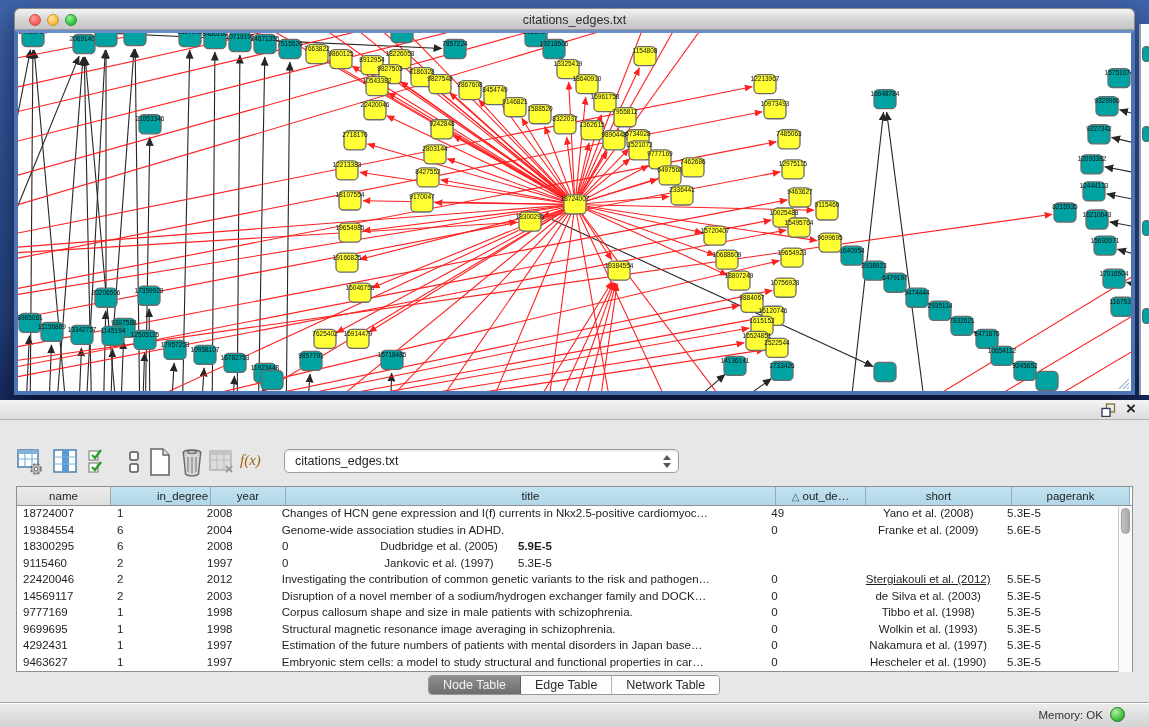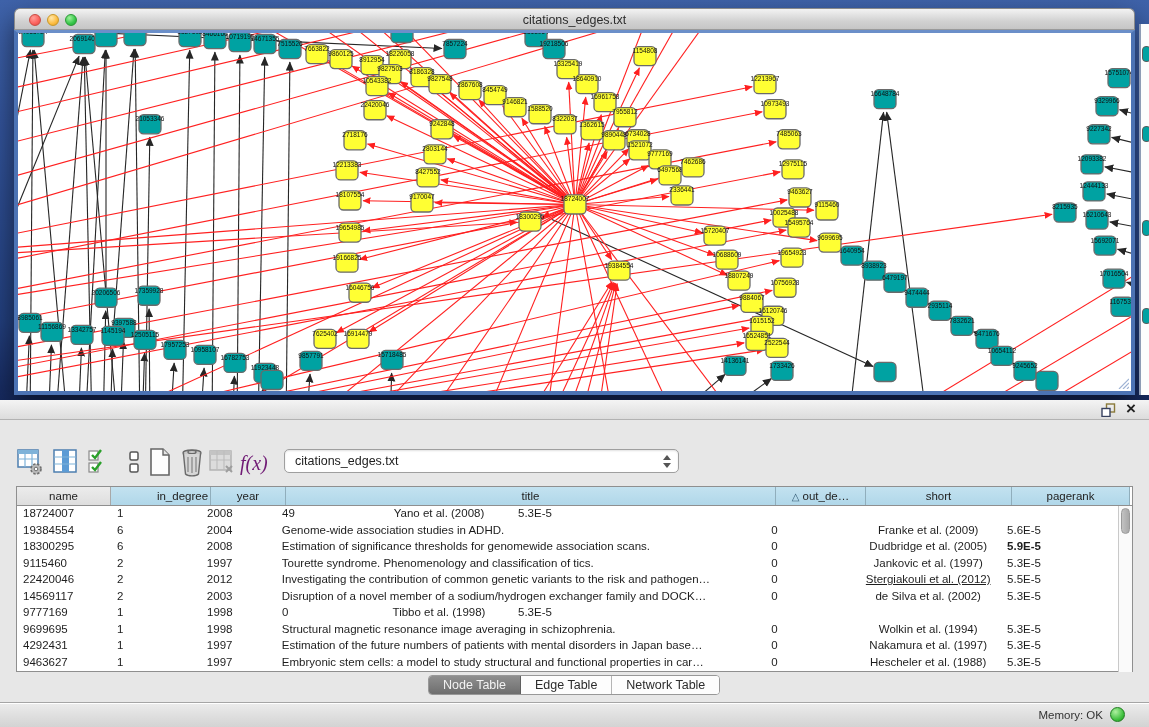--- a/index.html
+++ b/index.html
@@ -36,21 +36,21 @@
   
   #panel { left:0; top:400px; width:1149px; height:302px; background:#e7e7e7; }
   #panel-header { left:0; top:400px; width:1149px; height:20px;
     background:linear-gradient(180deg,#f4f4f4,#dcdcdc); border-bottom:1px solid #b2b2b2; }
   #float-icon { left:1101px; top:403px; width:16px; height:14px; }
   #close-icon { left:1122px; top:399px; width:18px; height:20px; font-size:17px; font-weight:bold;
     color:#222; text-align:center; line-height:20px; cursor:default; }
 
   
   .ticon { position:absolute; top:447px; width:28px; height:30px; }
-  #fx-label { left:240px; top:452px; font-size:20px; color:#701a75;
+  #fx-label { left:240px; top:452px; font-size:15px; color:#a16207;
     font-family:"Liberation Serif", serif; font-style:italic; }
   #combobox { left:284px; top:449px; width:395px; height:24px; background:#fff;
     border:1px solid #9f9f9f; border-radius:5px; box-shadow:inset 0 1px 2px rgba(0,0,0,.12); }
   #combobox-value { position:absolute; left:10px; top:4px; font-size:12.5px; color:#222; }
   #combo-stepper { position:absolute; right:6px; top:3px; width:11px; height:17px; }
   .arr-up, .arr-dn { position:absolute; left:2px; width:0; height:0;
     border-left:4px solid transparent; border-right:4px solid transparent; }
   .arr-up { top:2px; border-bottom:5px solid #555; }
   .arr-dn { bottom:2px; border-top:5px solid #555; }
 
@@ -576,102 +576,102 @@
       <div class="hcell" style="width: 490px;">title</div>
       <div class="hcell" style="width: 90px;"><span class="sortg">△</span>out_de…</div>
       <div class="hcell" style="width: 146px;">short</div>
       <div class="hcell" style="width: 118px;">pagerank</div>
     </div>
   <div id="tbody">
       <div class="trow">
         <div class="tcell" style="width: 94px;">18724007</div>
         <div class="tcell" style="width: 90px;">1</div>
         <div class="tcell" style="width: 75px;">2008</div>
+        <div class="tcell" style="width: 490px;">Changes of HCN gene expression and I(f) currents in Nkx2.5-positive cardiomyoc…</div>
         <div class="tcell" style="width: 90px;">49</div>
         <div class="tcell center" style="width: 146px;">Yano et al. (2008)</div>
         <div class="tcell" style="width: 118px;">5.3E-5</div>
       </div>
       <div class="trow">
         <div class="tcell" style="width: 94px;">19384554</div>
         <div class="tcell" style="width: 90px;">6</div>
         <div class="tcell" style="width: 75px;">2004</div>
         <div class="tcell" style="width: 490px;">Genome-wide association studies in ADHD.</div>
         <div class="tcell" style="width: 90px;">0</div>
         <div class="tcell center" style="width: 146px;">Franke et al. (2009)</div>
         <div class="tcell" style="width: 118px;">5.6E-5</div>
       </div>
       <div class="trow">
         <div class="tcell" style="width: 94px;">18300295</div>
         <div class="tcell" style="width: 90px;">6</div>
         <div class="tcell" style="width: 75px;">2008</div>
-        <div class="tcell" style="width: 490px;">Estimation of significance thresholds for genomewide association scans.</div>
         <div class="tcell" style="width: 90px;">0</div>
         <div class="tcell center" style="width: 146px;">Dudbridge et al. (2005)</div>
         <div class="tcell" style="width: 118px; font-weight: bold;">5.9E-5</div>
       </div>
       <div class="trow">
         <div class="tcell" style="width: 94px;">9115460</div>
         <div class="tcell" style="width: 90px;">2</div>
         <div class="tcell" style="width: 75px;">1997</div>
-        <div class="tcell" style="width: 490px;">Tourette syndrome. Phenomenology and classification of tics.</div>
         <div class="tcell" style="width: 90px;">0</div>
         <div class="tcell center" style="width: 146px;">Jankovic et al. (1997)</div>
         <div class="tcell" style="width: 118px;">5.3E-5</div>
       </div>
       <div class="trow">
         <div class="tcell" style="width: 94px;">22420046</div>
         <div class="tcell" style="width: 90px;">2</div>
         <div class="tcell" style="width: 75px;">2012</div>
         <div class="tcell" style="width: 490px;">Investigating the contribution of common genetic variants to the risk and pathogen…</div>
         <div class="tcell" style="width: 90px;">0</div>
         <div class="tcell center" style="width: 146px; text-decoration: underline;">Stergiakouli et al. (2012)</div>
         <div class="tcell" style="width: 118px;">5.5E-5</div>
       </div>
       <div class="trow">
         <div class="tcell" style="width: 94px;">14569117</div>
         <div class="tcell" style="width: 90px;">2</div>
         <div class="tcell" style="width: 75px;">2003</div>
         <div class="tcell" style="width: 490px;">Disruption of a novel member of a sodium/hydrogen exchanger family and DOCK…</div>
         <div class="tcell" style="width: 90px;">0</div>
-        <div class="tcell center" style="width: 146px;">de Silva et al. (2002)</div>
+        <div class="tcell center" style="width: 146px;">de Silva et al. (2003)</div>
         <div class="tcell" style="width: 118px;">5.3E-5</div>
       </div>
       <div class="trow">
         <div class="tcell" style="width: 94px;">9777169</div>
         <div class="tcell" style="width: 90px;">1</div>
         <div class="tcell" style="width: 75px;">1998</div>
+        <div class="tcell" style="width: 490px;">Corpus callosum shape and size in male patients with schizophrenia.</div>
         <div class="tcell" style="width: 90px;">0</div>
         <div class="tcell center" style="width: 146px;">Tibbo et al. (1998)</div>
         <div class="tcell" style="width: 118px;">5.3E-5</div>
       </div>
       <div class="trow">
         <div class="tcell" style="width: 94px;">9699695</div>
         <div class="tcell" style="width: 90px;">1</div>
         <div class="tcell" style="width: 75px;">1998</div>
         <div class="tcell" style="width: 490px;">Structural magnetic resonance image averaging in schizophrenia.</div>
         <div class="tcell" style="width: 90px;">0</div>
-        <div class="tcell center" style="width: 146px;">Wolkin et al. (1994)</div>
+        <div class="tcell center" style="width: 146px;">Wolkin et al. (1993)</div>
         <div class="tcell" style="width: 118px;">5.3E-5</div>
       </div>
       <div class="trow">
         <div class="tcell" style="width: 94px;">4292431</div>
         <div class="tcell" style="width: 90px;">1</div>
         <div class="tcell" style="width: 75px;">1997</div>
         <div class="tcell" style="width: 490px;">Estimation of the future numbers of patients with mental disorders in Japan base…</div>
         <div class="tcell" style="width: 90px;">0</div>
         <div class="tcell center" style="width: 146px;">Nakamura et al. (1997)</div>
         <div class="tcell" style="width: 118px;">5.3E-5</div>
       </div>
       <div class="trow">
         <div class="tcell" style="width: 94px;">9463627</div>
         <div class="tcell" style="width: 90px;">1</div>
         <div class="tcell" style="width: 75px;">1997</div>
         <div class="tcell" style="width: 490px;">Embryonic stem cells: a model to study structural and functional properties in car…</div>
         <div class="tcell" style="width: 90px;">0</div>
-        <div class="tcell center" style="width: 146px;">Hescheler et al. (1988)</div>
+        <div class="tcell center" style="width: 146px;">Hescheler et al. (1990)</div>
         <div class="tcell" style="width: 118px;">5.3E-5</div>
       </div>
     </div>
   <div id="vscroll">
     <div id="vthumb"></div>
   </div>
 </div>
 
 <div id="tabs" class="abs">
     <div class="tab sel">Node Table</div>

